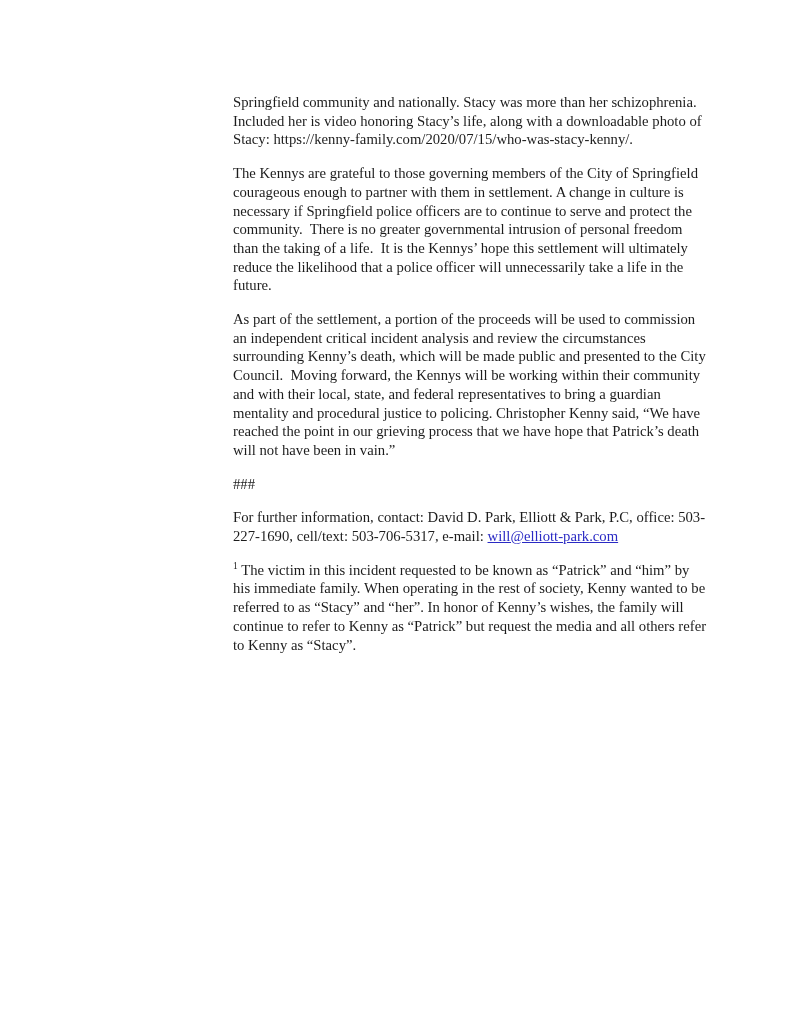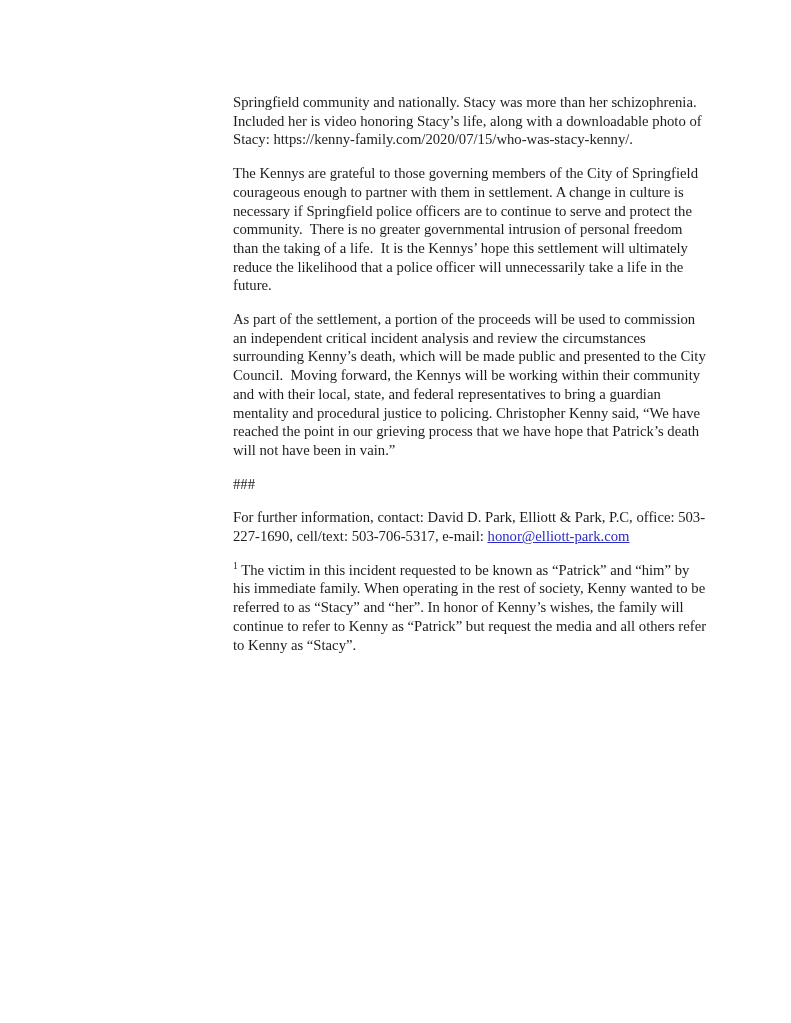--- a/index.html
+++ b/index.html
@@ -47,18 +47,18 @@
   <div class="content">
 
     <p class="para">Springfield community and nationally. Stacy was more than her schizophrenia. Included her is video honoring Stacy’s life, along with a downloadable photo of Stacy: https://kenny-family.com/2020/07/15/who-was-stacy-kenny/.</p>
 
     <p class="para">The Kennys are grateful to those governing members of the City of Springfield courageous enough to partner with them in settlement. A change in culture is necessary if Springfield police officers are to continue to serve and protect the community.  There is no greater governmental intrusion of personal freedom than the taking of a life.  It is the Kennys’ hope this settlement will ultimately reduce the likelihood that a police officer will unnecessarily take a life in the future.</p>
 
     <p class="para">As part of the settlement, a portion of the proceeds will be used to commission an independent critical incident analysis and review the circumstances surrounding Kenny’s death, which will be made public and presented to the City Council.  Moving forward, the Kennys will be working within their community and with their local, state, and federal representatives to bring a guardian mentality and procedural justice to policing. Christopher Kenny said, “We have reached the point in our grieving process that we have hope that Patrick’s death will not have been in vain.”</p>
 
     <p class="para">###</p>
 
-    <p class="para"><span>For further information, contact: David D. Park, Elliott &amp; Park, P.C, office: 503-227-1690, cell/text: 503-706-5317, e-mail: </span><a href="#" class="email-link">honor@elliott-park.com</a></p>
+    <p class="para"><span>For further information, contact: David D. Park, Elliott &amp; Park, P.C, office: 503-227-1690, cell/text: 503-706-5317, e-mail: </span><a href="#" class="email-link">will@elliott-park.com</a></p>
 
     <p class="para"><sup class="fn-marker">1</sup><span> The victim in this incident requested to be known as “Patrick” and “him” by his immediate family. When operating in the rest of society, Kenny wanted to be referred to as “Stacy” and “her”. In honor of Kenny’s wishes, the family will continue to refer to Kenny as “Patrick” but request the media and all others refer to Kenny as “Stacy”.</span></p>
 
   </div>
 </div>
 
 </body></html>

